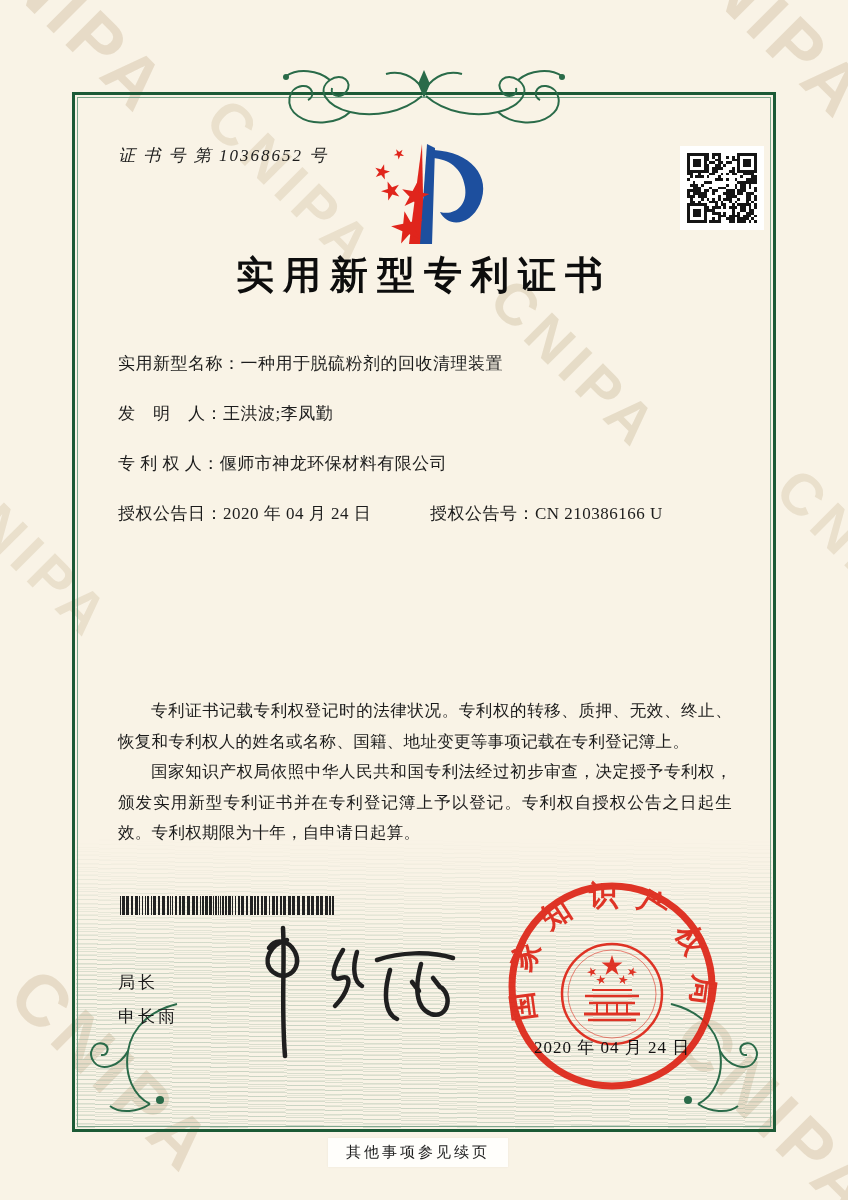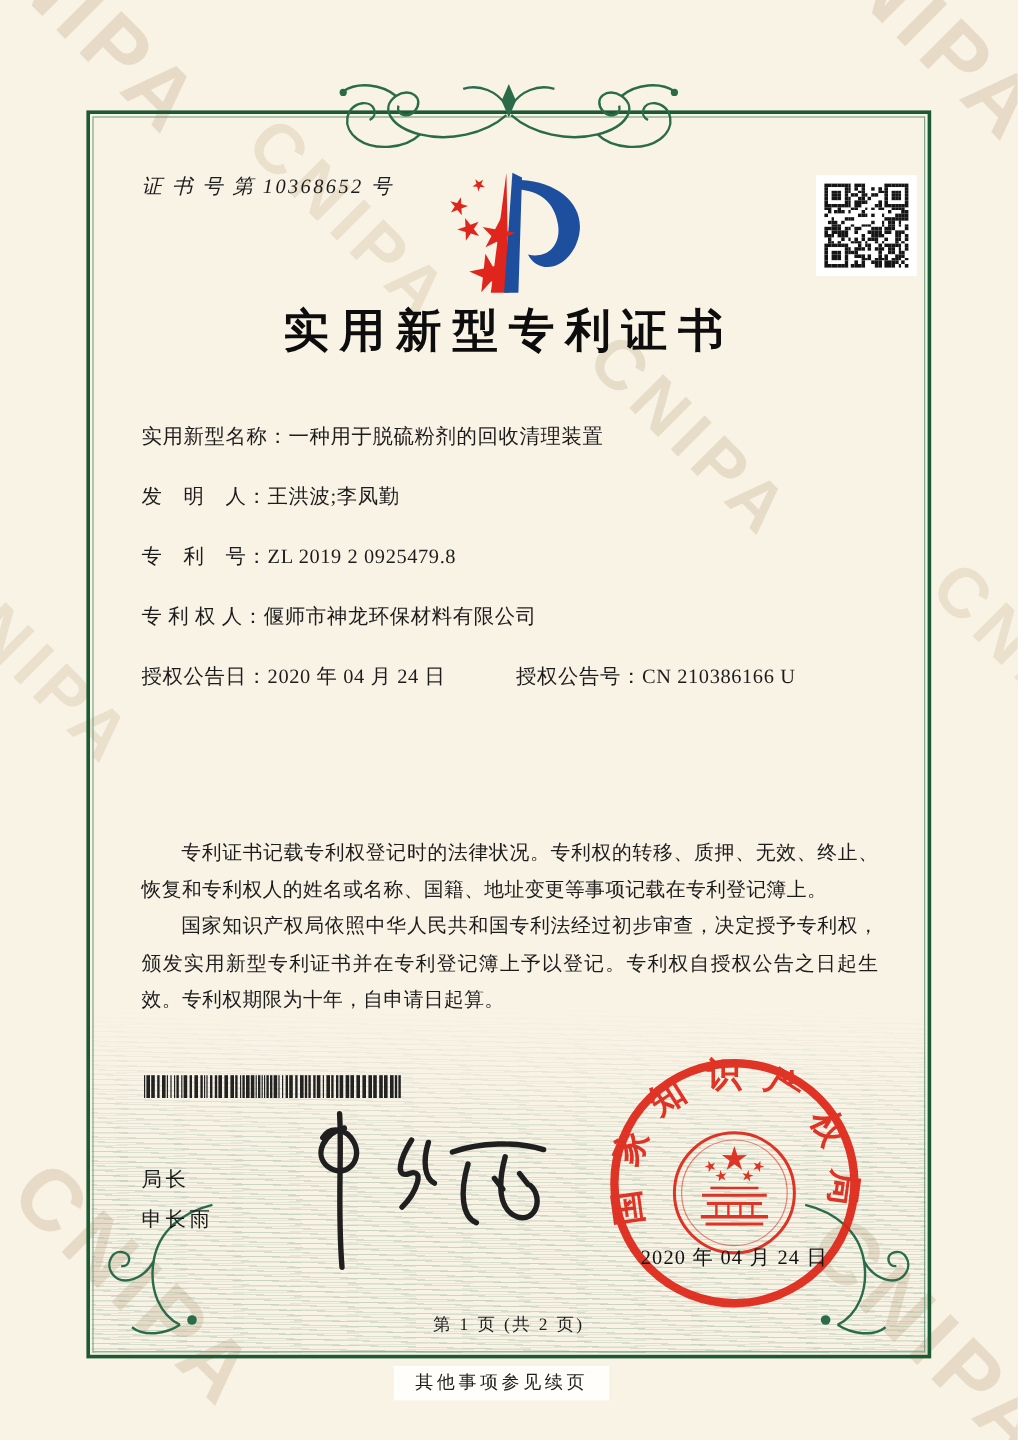--- a/index.html
+++ b/index.html
@@ -795,23 +795,20 @@
     </div>
 
     <div class="title">实用新型专利证书</div>
 
     <div class="fields">
       <div class="field-row">
         <span class="flabel">实用新型名称：</span><span class="fvalue">一种用于脱硫粉剂的回收清理装置</span>
       </div>
       <div class="field-row">
         <span class="flabel">发　明　人：</span><span class="fvalue">王洪波;李凤勤</span>
-      </div>
-      <div class="field-row">
-        <span class="flabel">专　利　号：</span><span class="fvalue">ZL 2019 2 0925479.8</span>
       </div>
       <div class="field-row">
         <span class="flabel">专 利 权 人：</span><span class="fvalue">偃师市神龙环保材料有限公司</span>
       </div>
       <div class="field-row">
         <span class="fgroup1"><span class="flabel">授权公告日：</span><span class="fvalue">2020 年 04 月 24 日</span></span><span class="flabel">授权公告号：</span><span class="fvalue">CN 210386166 U</span>
       </div>
     </div>
 
     <div class="paras">
@@ -980,17 +977,16 @@
           <path d="M-27,2 L27,2" stroke-width="2.5"></path>
           <path d="M-23,9 L23,9" stroke-width="2.5"></path>
           <path d="M-15,9 V20 M-5,9 V20 M5,9 V20 M15,9 V20" stroke-width="2"></path>
           <path d="M-28,20 L28,20" stroke-width="3"></path>
           <path d="M-24,26 L24,26" stroke-width="2.5"></path>
         </g>
       </g>
     </svg>
     <div class="seal-date">2020 年 04 月 24 日</div>
 
-    <div class="page-num">第 1 页 (共 2 页)</div>
     <div class="footer-note">其他事项参见续页</div>
 
   </div>
 </div>
 
 </body></html>

